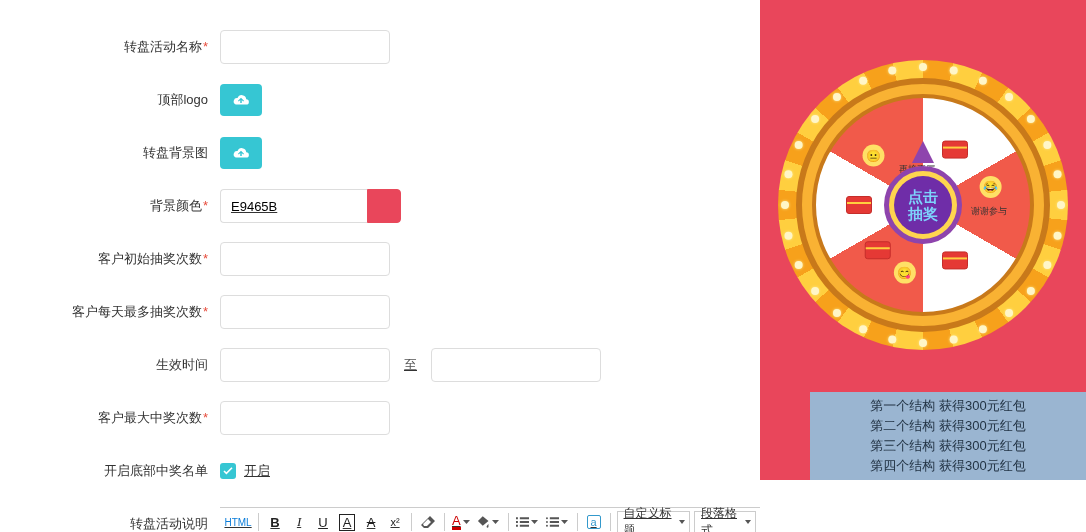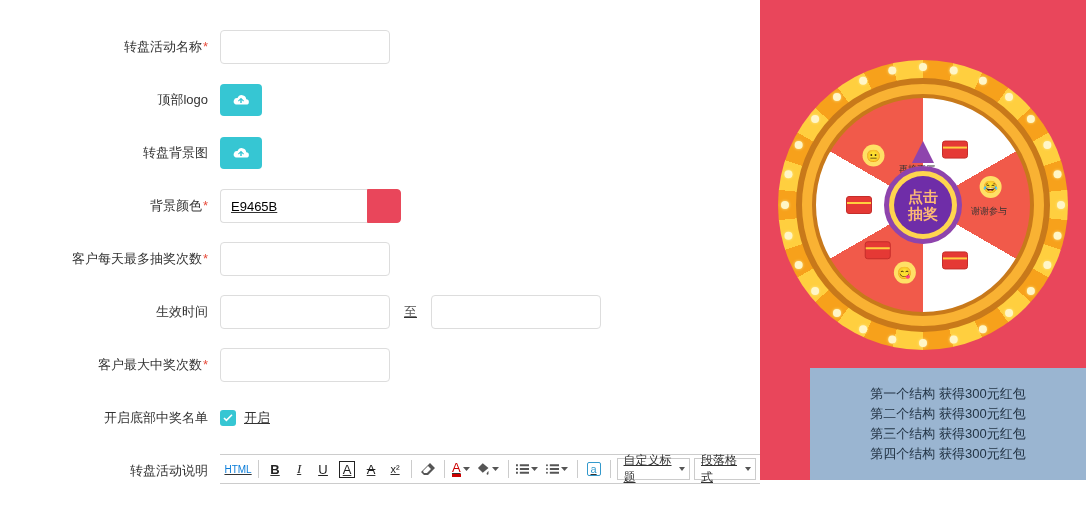--- a/index.html
+++ b/index.html
@@ -221,21 +221,21 @@
     justify-content: center;
   }
   .hub-inner {
     width: 58px; height: 58px;
     border-radius: 50%;
     background: #6f2da8;
     display: flex;
     flex-direction: column;
     align-items: center;
     justify-content: center;
-    color: #fdba74;
+    color: #7dd3fc;
     font-size: 15px;
     line-height: 17px;
     font-weight: bold;
   }
   .pointer {
     position: absolute;
     left: 50%; top: 28%;
     transform: translate(-50%,0);
     width: 0; height: 0;
     border-left: 11px solid transparent;
@@ -266,21 +266,21 @@
     font-size:9px; color:#333;
     white-space:nowrap;
   }
 
   .winners {
     position: absolute;
     left: 50px;
     right: 0;
     bottom: 0;
     background: #9ab5d1;
-    padding: 16px 8px;
+    padding: 4px 8px;
     text-align: center;
   }
   .winners div {
     font-size: 13px;
     color: #234;
     line-height: 20px;
   }
 </style>
 </head>
 <body>
@@ -317,20 +317,26 @@
   </div>
 
   <div class="form-row">
     <div class="form-label"><span>背景颜色</span><span class="req">*</span></div>
     <div class="form-ctrl">
       <input class="color-input" value="E9465B" style="">
       <div class="color-swatch"></div>
     </div>
   </div>
 
+  <div class="form-row">
+    <div class="form-label"><span>客户初始抽奖次数</span><span class="req">*</span></div>
+    <div class="form-ctrl">
+      <input class="text-input" value="" style="">
+    </div>
+  </div>
 
   <div class="form-row">
     <div class="form-label"><span>客户每天最多抽奖次数</span><span class="req">*</span></div>
     <div class="form-ctrl">
       <input class="text-input" value="" style="">
     </div>
   </div>
 
   <div class="form-row">
     <div class="form-label">生效时间</div>

